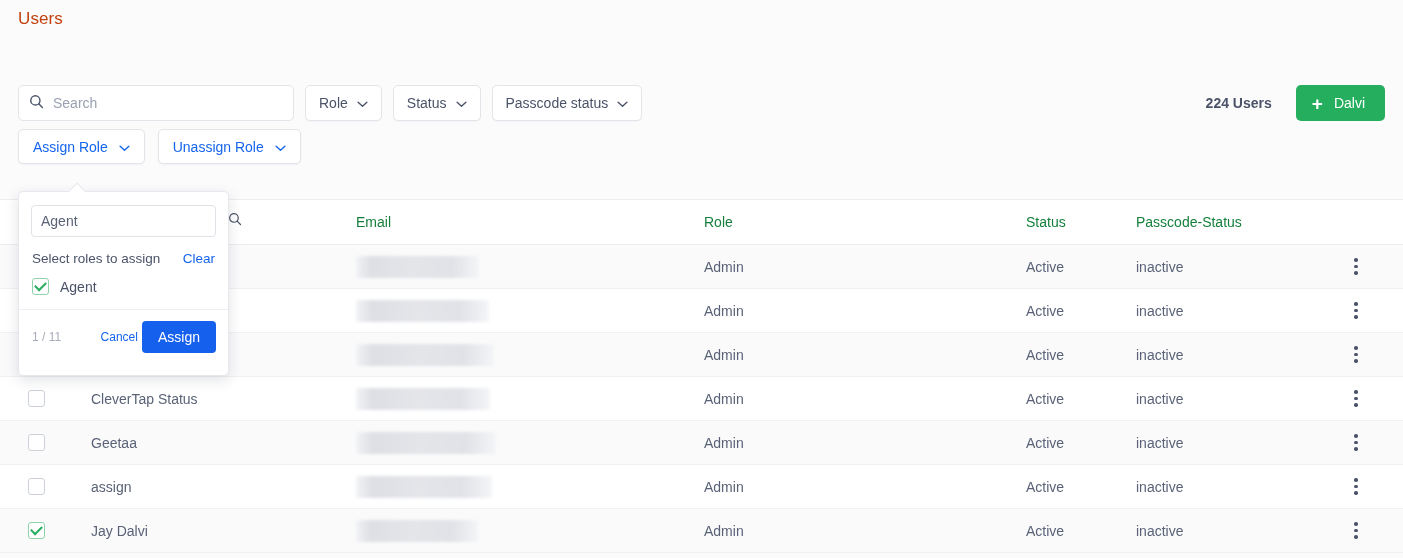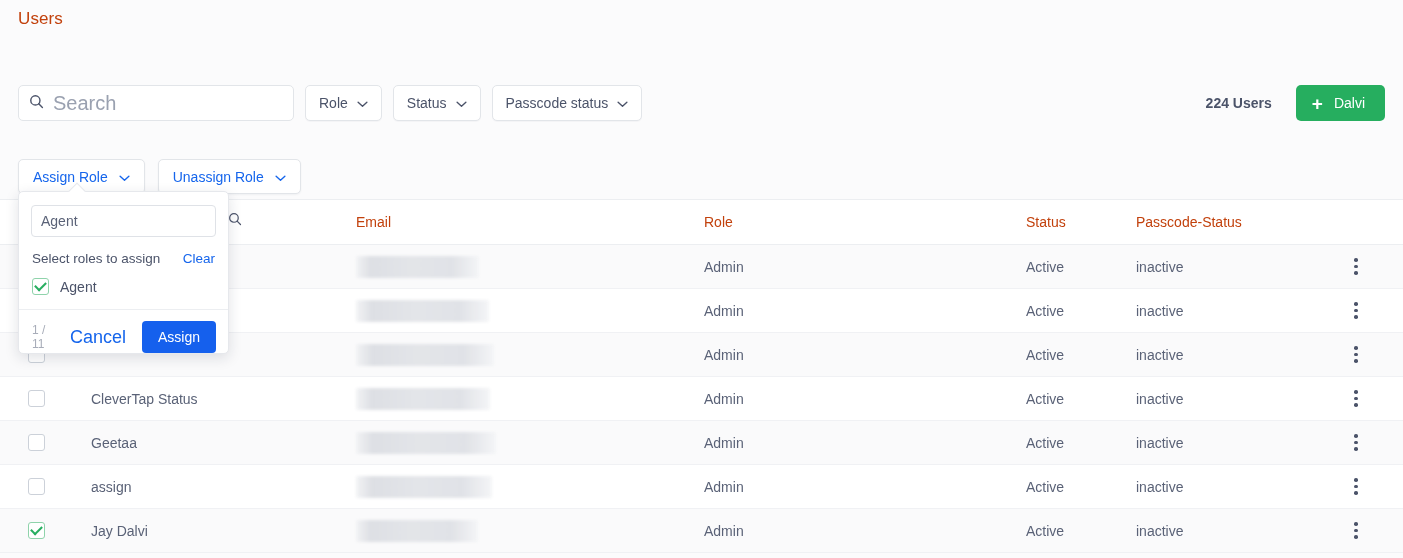--- a/index.html
+++ b/index.html
@@ -22,21 +22,21 @@
   
   .toolbar { position: absolute; left: 18px; top: 85px; display: flex; align-items: center; gap: 11px; }
   .search-box {
     width: 276px; height: 36px;
     border: 1px solid #e2e5e9; border-radius: 5px; background: #fff;
     display: flex; align-items: center; padding: 0 10px; gap: 9px;
   }
   .search-box svg { flex: none; }
   .search-input {
     border: 0; outline: 0; background: transparent;
-    font-family: "Liberation Sans", sans-serif; font-size: 20px;
+    font-family: "Liberation Sans", sans-serif; font-size: 14px;
     color: #4d7c0f; width: 100%; padding: 0;
   }
   .search-input::placeholder { color: #9aa1b0; }
 
   .filter-btn {
     height: 36px; min-width: 76px;
     border: 1px solid #e2e5e9; border-radius: 5px; background: #fff;
     display: flex; align-items: center; justify-content: center; gap: 9px;
     padding: 0 13px; font-size: 14px; color: #4b5369; cursor: pointer;
     box-shadow: 0 1px 1px rgba(24,32,56,.03);
@@ -50,21 +50,21 @@
   .users-count { font-size: 14px; color: #4b5369; font-weight: bold; }
   .add-user-btn {
     height: 36px; background: #26ae5f; border: 0; border-radius: 5px;
     color: #fff; font-size: 14px; font-family: "Liberation Sans", sans-serif;
     display: flex; align-items: center; gap: 11px; padding: 0 20px 0 16px;
     cursor: pointer;
   }
   .plus-glyph { font-size: 19px; line-height: 1; font-weight: bold; }
 
   
-  .role-row { position: absolute; left: 18px; top: 159px; display: flex; gap: 13px; }
+  .role-row { position: absolute; left: 18px; top: 129px; display: flex; gap: 13px; }
   .role-btn {
     height: 35px; border: 1px solid #e2e5e9; border-radius: 5px; background: #fff;
     display: flex; align-items: center; gap: 11px; padding: 0 14px;
     font-size: 14px; color: #1565ec; cursor: pointer;
     box-shadow: 0 1px 2px rgba(24,32,56,.05);
   }
 
   
   .table { position: absolute; left: 0; top: 199px; width: 1403px; }
   .thead {
@@ -79,21 +79,21 @@
   .row.odd { background: #fafafb; }
   .row.even { background: #ffffff; }
   .c-check-pad { width: 91px; flex: none; display: flex; align-items: center; padding-left: 28px; }
   .c-name { width: 265px; flex: none; }
   .c-email { width: 348px; flex: none; }
   .c-role  { width: 322px; flex: none; }
   .c-status{ width: 110px; flex: none; }
   .c-pass  { width: 185px; flex: none; }
   .c-menu  { width: 70px;  flex: none; display: flex; justify-content: center; }
 
-  .th { font-size: 14px; color: #c2410c; }
+  .th { font-size: 14px; color: #15803d; }
   .td { font-size: 14px; color: #5a6277; }
 
   
   .cb {
     width: 17px; height: 17px; border-radius: 3px;
     border: 1px solid #ccd1d9; background: #fff;
     display: flex; align-items: center; justify-content: center; cursor: pointer;
   }
   .cb.checked { border-color: #8fd3ab; }
   .cb.checked::after {
@@ -136,24 +136,24 @@
     padding: 14px 13px 0 13px;
   }
   .pop-label { font-size: 13.5px; color: #4b5369; }
   .pop-clear { font-size: 13.5px; color: #1565ec; cursor: pointer; }
   .pop-option {
     display: flex; align-items: center; gap: 11px;
     padding: 12px 13px 14px 13px; font-size: 14px; color: #4b5369; cursor: pointer;
   }
   .pop-footer {
     border-top: 1px solid #eceef1;
-    display: flex; align-items: center; padding: 11px 12px 0 13px; gap: 12px;
+    display: flex; align-items: center; padding: 11px 12px 22px 13px; 
   }
   .pop-count { font-size: 12px; color: #a8adb9; flex: 1; }
-  .pop-cancel { font-size: 18px; color: #1565ec; cursor: pointer; padding-right: 4px; }
+  .pop-cancel { font-size: 12px; color: #1565ec; cursor: pointer; padding-right: 4px; }
   .pop-assign {
     background: #1560ed; color: #fff; border: 0; border-radius: 4px;
     font-family: "Liberation Sans", sans-serif; font-size: 14px;
     padding: 8px 16px; cursor: pointer;
   }
 </style>
 </head>
 <body>
 
 <div class="page">

